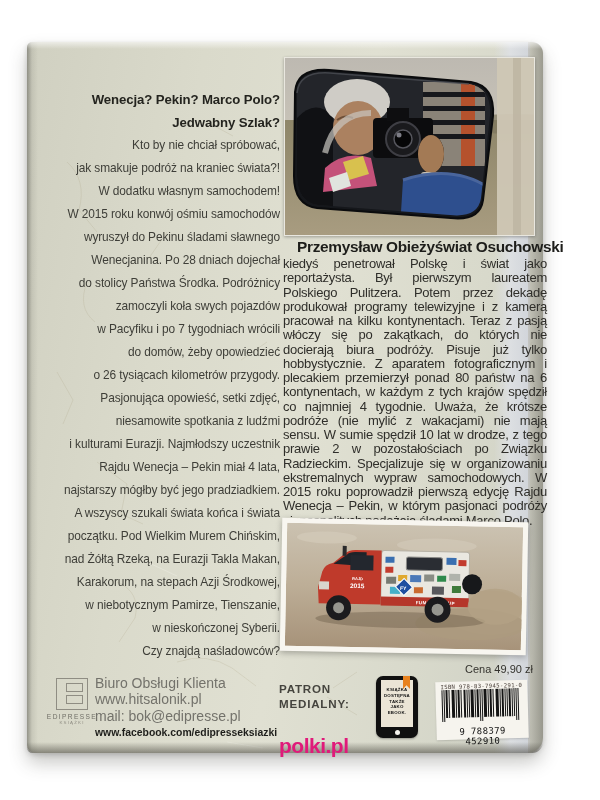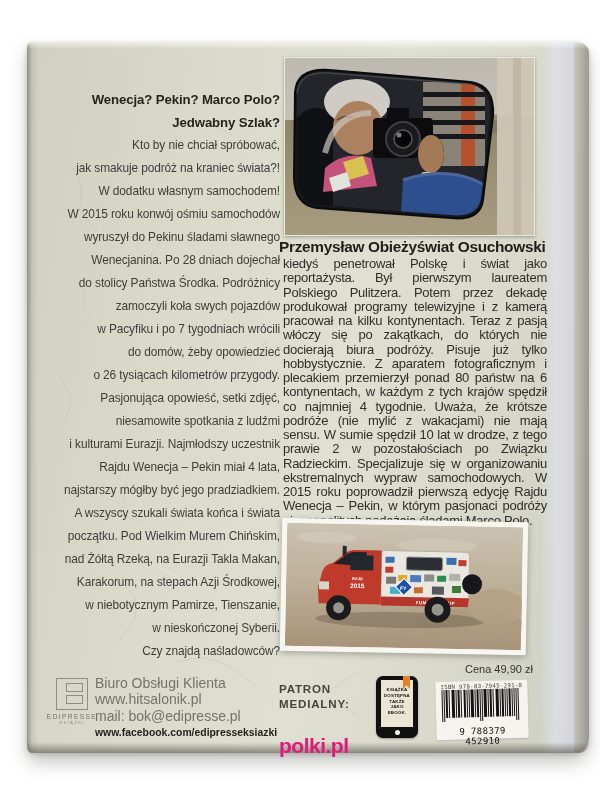--- a/index.html
+++ b/index.html
@@ -1,19 +1,19 @@
 <!DOCTYPE html>
 <html><head>
 <meta charset="utf-8">
 <style>
   html,body{margin:0;padding:0;background:#ffffff;}
   #stage{position:relative;width:600px;height:800px;background:#ffffff;overflow:hidden;
          font-family:"Liberation Sans",sans-serif;}
   
-  #book{position:absolute;left:27px;top:42px;width:562px;height:711px;
+  #book{position:absolute;left:27px;top:42px;width:516px;height:711px;
         background:linear-gradient(100deg,#d0d0c1 0%,#dadacb 28%,#e0e0d2 55%,#d8d9cb 78%,#cdcfc4 100%);
         border-radius:5px 12px 16px 8px;
         box-shadow:0 10px 18px rgba(60,60,55,.28),0 2px 5px rgba(60,60,55,.22);}
   .edge{position:absolute;pointer-events:none;}
   .edge-left{left:0;top:0;width:11px;height:100%;border-radius:5px 0 0 8px;
         background:linear-gradient(90deg,rgba(80,80,74,.5),rgba(120,120,110,.16) 45%,rgba(0,0,0,0));}
   .pages-band{right:13px;top:0;width:36px;height:100%;
         background:linear-gradient(90deg,rgba(0,0,0,0),rgba(223,226,234,.75) 45%,rgba(208,212,221,.85));}
   .edge-right{right:0;top:0;width:15px;height:100%;border-radius:0 12px 16px 0;
         background:linear-gradient(90deg,rgba(186,184,174,.55),rgba(116,114,104,.6));}
@@ -23,21 +23,21 @@
         background:linear-gradient(0deg,rgba(66,64,56,.55),rgba(66,64,56,0));}
   #cracks{position:absolute;left:0;top:0;width:557px;height:711px;pointer-events:none;}
   
   #left-col{position:absolute;left:6px;top:46px;width:247px;text-align:right;}
   #left-col .hline{font-weight:bold;font-size:13.2px;line-height:23px;color:#24241f;letter-spacing:-.1px;}
   #left-col .bline{font-size:11.9px;line-height:23px;color:#3e3e38;letter-spacing:-.1px;}
   
   #mirror-photo{position:absolute;left:257px;top:15px;width:249px;height:177px;
         border:1px solid #e9e7df;box-shadow:0 1px 3px rgba(0,0,0,.3);overflow:hidden;background:#a79c82;}
   
-  #author-name{position:absolute;left:252px;top:196px;width:276px;
+  #author-name{position:absolute;left:270px;top:196px;width:276px;
         font-size:15.4px;font-weight:bold;color:#1d1d1a;letter-spacing:-.3px;}
   #author-bio{position:absolute;left:256px;top:215px;width:264px;
         font-size:13px;line-height:14.25px;color:#2f2e2a;letter-spacing:-.25px;
         text-align:justify;}
   
   #car-photo{position:absolute;left:254px;top:478px;width:246px;height:133px;
         background:#f8f6f0;padding:5px;box-sizing:border-box;transform:rotate(1.1deg);
         box-shadow:0 2px 6px rgba(0,0,0,.28);}
   #car-photo svg{display:block;}
   

